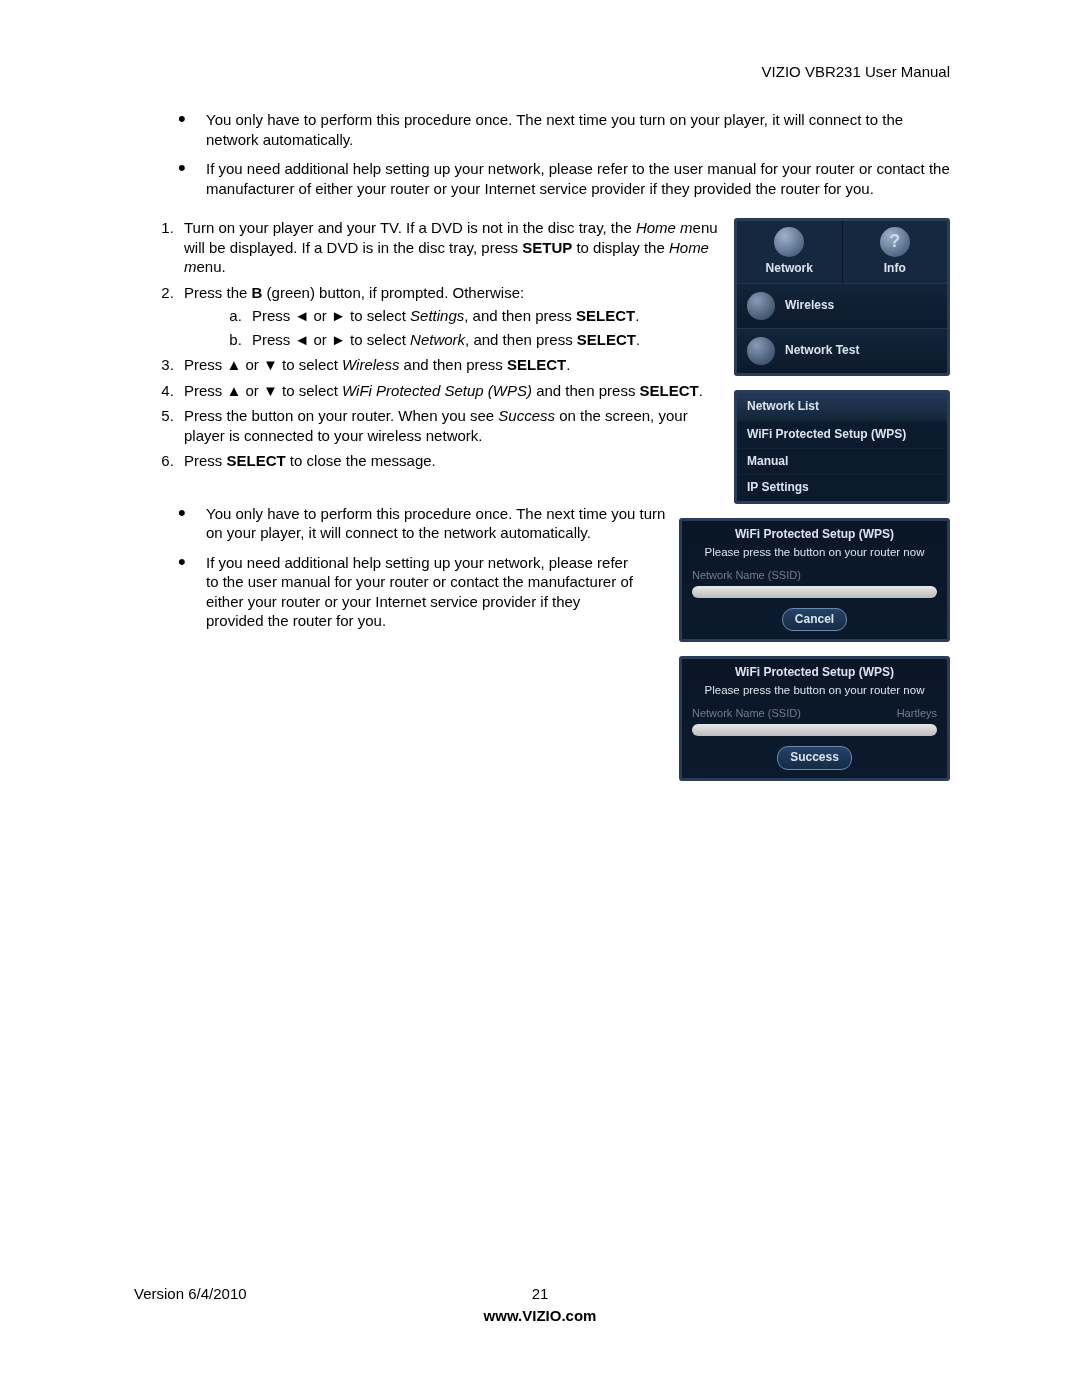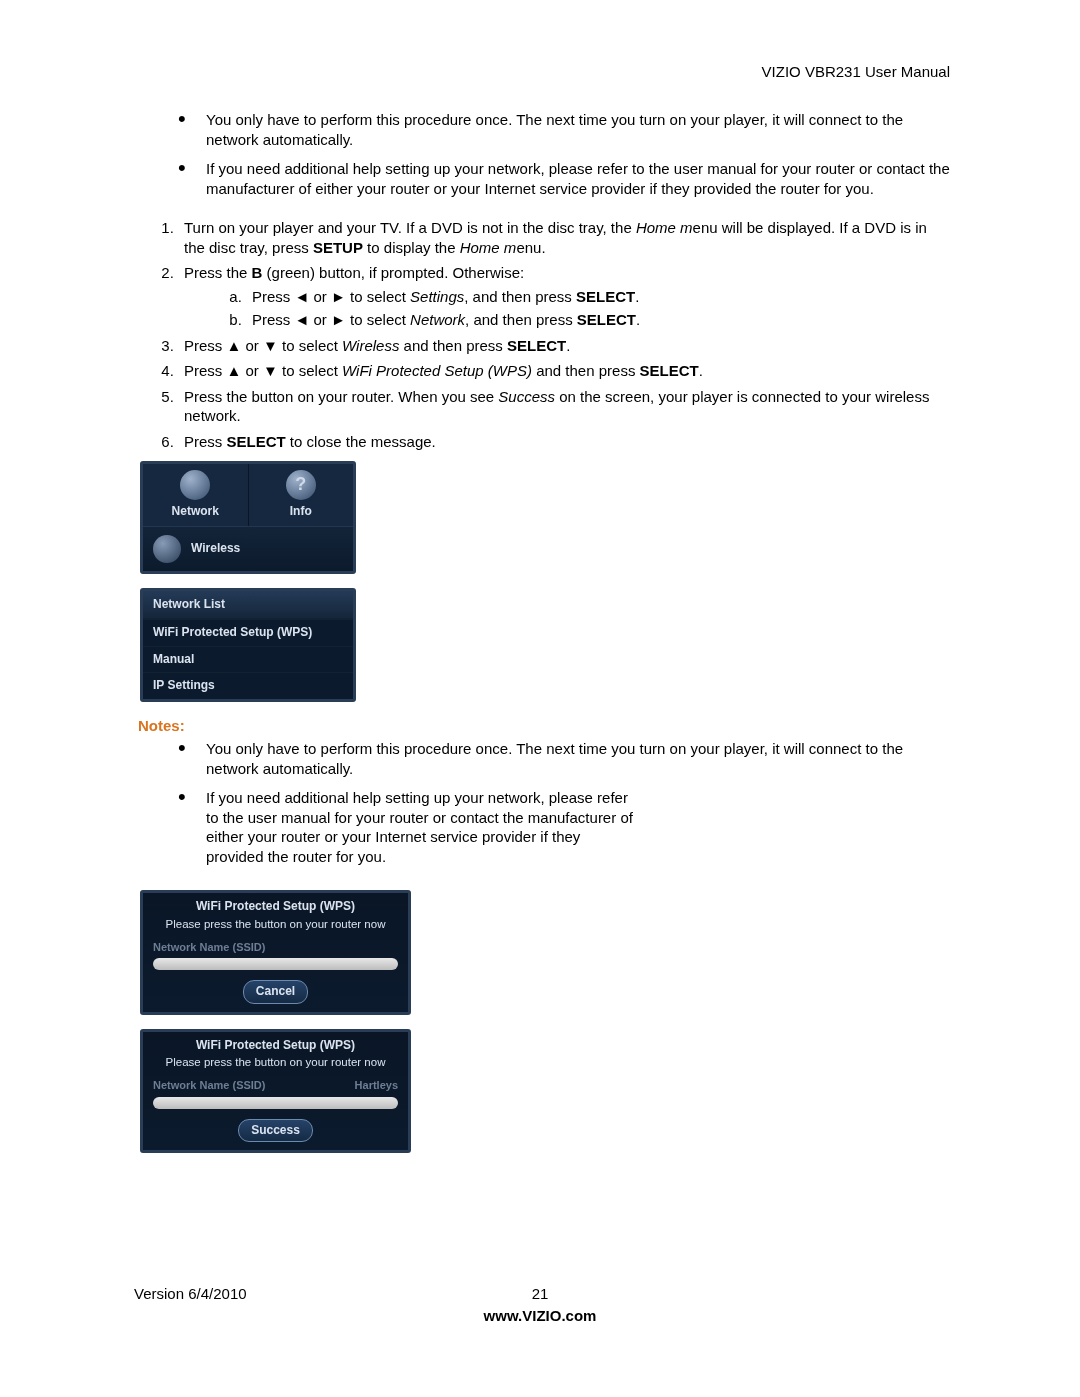--- a/index.html
+++ b/index.html
@@ -3,21 +3,21 @@
 <meta charset="utf-8">
 <style>
   html,body{margin:0;padding:0;background:#fff;font-family:Arial,Helvetica,sans-serif;color:#000;font-size:15px;line-height:1.3;}
   .page{width:1080px;height:1397px;position:relative;box-sizing:border-box;padding:60px 130px 32px 130px;}
   .header-title{position:absolute;top:62px;right:130px;font-size:15px;}
   .content{margin-top:50px;}
   ul.bullets{margin:0 0 20px 0;padding-left:48px;list-style:none;}
   ul.bullets>li{position:relative;padding-left:28px;margin-bottom:10px;}
   ul.bullets>li:before{content:"•";position:absolute;left:0;top:0;font-size:22px;line-height:18px;}
   .section-h{font-weight:bold;margin:22px 0 18px 0;}
-  .row{display:flex;align-items:flex-start;flex-direction:column;}
+  .row{display:flex;align-items:flex-start;}
   .text-col{flex:1;}
   .img-col{margin-left:10px;}
   ol.steps{margin:0 0 10px 0;padding-left:48px;}
   ol.steps>li{padding-left:6px;margin-bottom:6px;}
   ol.sub{list-style:lower-alpha;margin:4px 0 4px 44px;padding-left:18px;}
   ol.sub>li{padding-left:6px;margin-bottom:4px;}
   .notes-label{color:#d9741f;font-weight:bold;margin-left:8px;margin-top:14px;margin-bottom:4px;}
   
   .ui-panel{background:linear-gradient(#0a1626,#0b1a2d);border:3px solid #2a3d57;border-radius:3px;color:#dbe3ef;font-size:12px;font-weight:bold;font-family:Arial,sans-serif;}
   .ui1{width:210px;}
@@ -26,21 +26,21 @@
   .ui1 .tab:last-child{border-right:none;}
   .ui1 .tab .circle{width:30px;height:30px;border-radius:50%;background:radial-gradient(circle at 35% 30%,#9fb2cc,#334b6a);margin:0 auto 4px auto;display:flex;align-items:center;justify-content:center;font-size:18px;color:#cfd9e7;}
   .ui1 .item{display:flex;align-items:center;padding:8px 10px;border-top:1px solid #233650;background:linear-gradient(#132439,#0c1a2c);}
   .ui1 .item .ic{width:28px;height:28px;border-radius:50%;background:radial-gradient(circle at 35% 30%,#879bb6,#2a3d57);margin-right:10px;}
   .ui2{width:210px;margin-top:14px;}
   .ui2 .hdr{padding:6px 10px;background:linear-gradient(#233a57,#15263a);border-bottom:1px solid #132232;}
   .ui2 .row2{padding:5px 10px;border-top:1px solid #132232;background:#0b1a2d;}
   .ui3,.ui4{width:265px;margin-top:14px;text-align:center;}
   .ui3 .title,.ui4 .title{padding:6px 6px 2px 6px;font-size:12px;}
   .ui3 .sub,.ui4 .sub{font-size:11.5px;font-weight:normal;padding:0 6px 6px 6px;}
-  .ui3 .field,.ui4 .field{font-size:11px;color:#6e7e93;font-weight:bold;text-align:left;padding:2px 10px;display:flex;justify-content:space-between;}
+  .ui3 .field,.ui4 .field{font-size:11px;color:#6e7e93;font-weight:normal;text-align:left;padding:2px 10px;display:flex;justify-content:space-between;}
   .ui3 .bar,.ui4 .bar{height:12px;border-radius:6px;background:linear-gradient(#e8e8e8,#bcbcbc);margin:2px 10px 10px 10px;}
   .ui3 .btn,.ui4 .btn{display:inline-block;border:1px solid #6c89ae;border-radius:11px;background:linear-gradient(#254268,#152b45);padding:3px 12px;margin-bottom:8px;font-size:12px;}
   .footer{position:absolute;bottom:72px;left:130px;right:130px;text-align:center;font-size:15px;}
   .footer .ver{position:absolute;left:4px;bottom:22px;}
   .footer .pg{position:absolute;left:50%;transform:translateX(-50%);bottom:22px;}
   .footer .site{font-weight:bold;margin-top:30px;display:block;}
   b,strong{font-weight:bold;}
   i,em{font-style:italic;}
 </style>
 </head>
@@ -98,32 +98,35 @@
             </div>
             <div class="tab">
               <div class="circle">?</div>
               <div>Info</div>
             </div>
           </div>
           <div class="item">
               <div class="ic"></div>
               <span>Wireless</span>
             </div>
+          <div class="item">
+              <div class="ic"></div>
+              <span>Network Test</span>
+            </div>
         </div>
 
         <div class="ui-panel ui2">
           <div class="hdr">Network List</div>
           <div class="row2">WiFi Protected Setup (WPS)</div>
           <div class="row2">Manual</div>
           <div class="row2">IP Settings</div>
         </div>
       </div>
     </div>
 
-    <div class="notes-label">Notes:</div>
 
     <div class="row">
       <div class="text-col">
         <ul class="bullets" style="margin-bottom:0">
           <li>You only have to perform this procedure once. The next time you turn on your player, it will connect to the network automatically.</li>
           <li style="max-width:430px">If you need additional help setting up your network, please refer to the user manual for your router or contact the manufacturer of either your router or your Internet service provider if they provided the router for you.</li>
         </ul>
       </div>
       <div class="img-col">
         <div class="ui-panel ui3">

